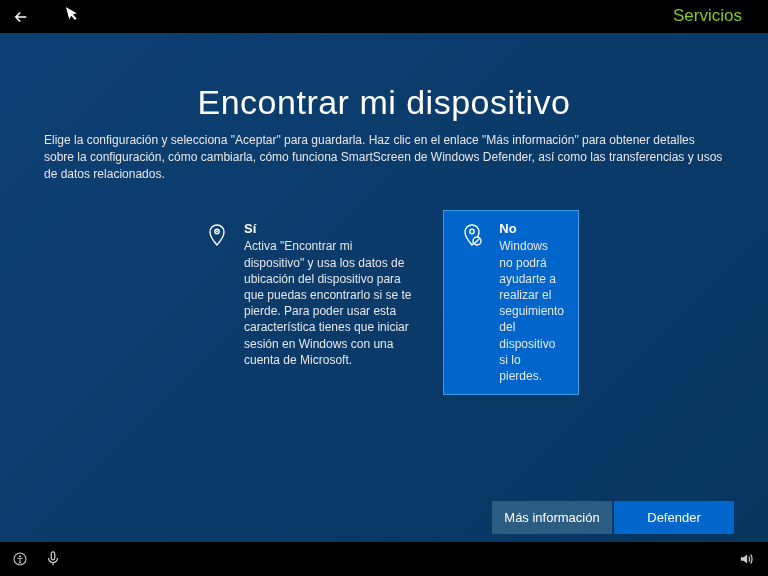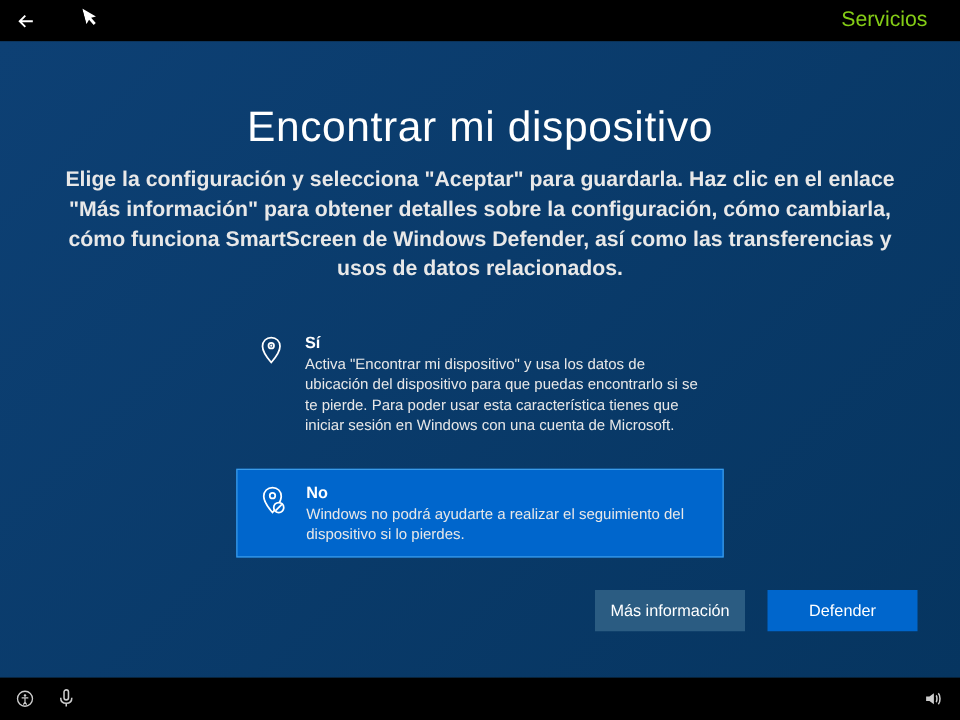--- a/index.html
+++ b/index.html
@@ -32,27 +32,27 @@
       background: linear-gradient(135deg, #0d4074 0%, #063560 100%);
       display: flex; flex-direction: column;
       align-items: center; padding: 50px 40px 16px;
       position: relative; color: #fff;
     }
     .page-title {
       font-size: 34px; font-weight: 400;
       margin-bottom: 10px; letter-spacing: 0.5px;
     }
     .page-subtitle {
-      font-size: 17px; font-weight: 700;
-      text-align: center; max-width: 680px;
+      font-size: 12px; font-weight: 400;
+      text-align: left; max-width: 680px;
       line-height: 1.4; color: #e8e8e8;
     }
     .options {
       margin-top: 28px; width: 390px;
-      display: flex; flex-direction: column; gap: 16px;
+      display: flex; flex-direction: row; gap: 16px;
     }
     .option {
       display: flex; gap: 14px;
       padding: 10px 14px; cursor: pointer;
       border: 1px solid transparent;
     }
     .option.selected {
       background: #0066cc;
       border: 1px solid #3a9be8;
       padding-left: 15px;
@@ -65,22 +65,22 @@
     .option-body { flex: 1; }
     .option-title {
       font-size: 13px; font-weight: 600;
       margin-bottom: 2px;
     }
     .option-desc {
       font-size: 12px; line-height: 1.35;
       color: #e8e8e8;
     }
     .footer-buttons {
-      position: absolute; bottom: 37px; right: 34px;
-      display: flex; gap: 18px;
+      position: absolute; bottom: 8px; right: 34px;
+      display: flex; gap: 2px;
     }
     .btn {
       width: 120px; height: 33px;
       font-size: 13px; color: #fff;
       border: none; cursor: pointer;
       display: flex; align-items: center; justify-content: center;
     }
     .btn-secondary { background: #2b5c82; }
     .btn-primary { background: #0066cc; }
     .bottombar {

